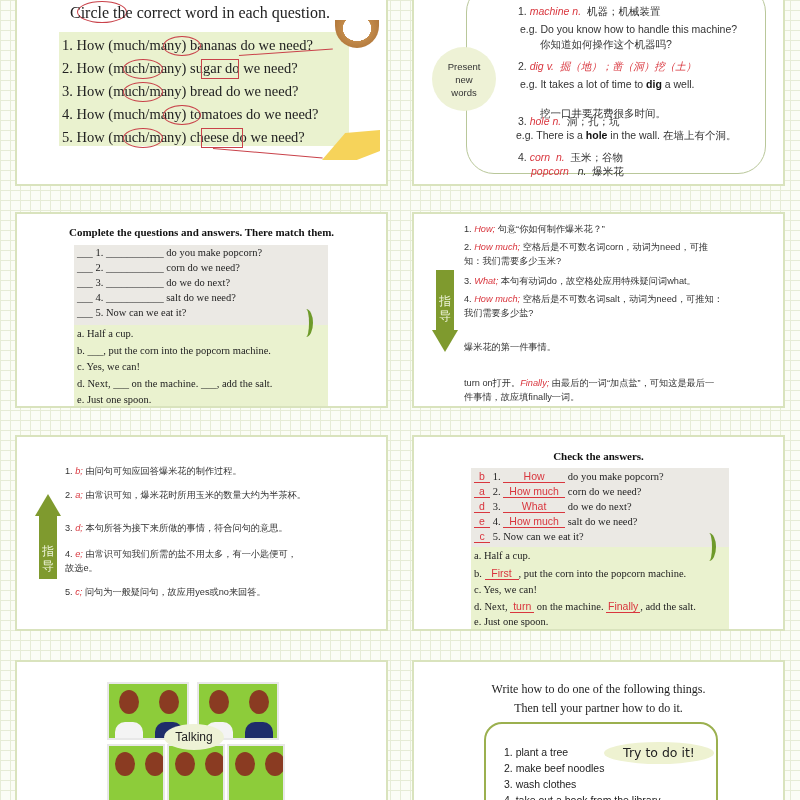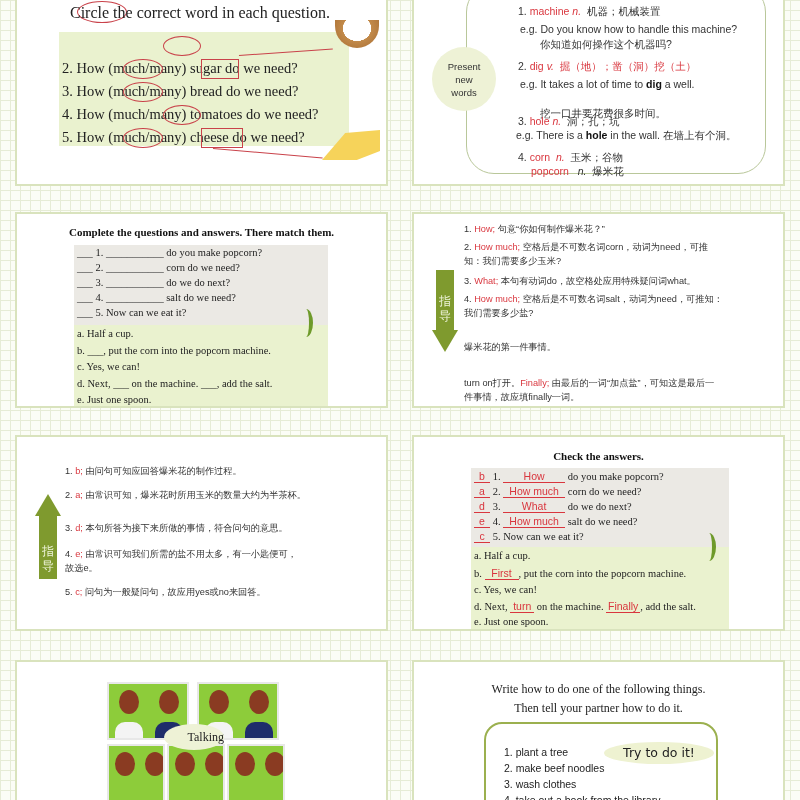--- a/index.html
+++ b/index.html
@@ -13,21 +13,21 @@
       font-family: "Liberation Sans", "DejaVu Sans", sans-serif;
       position: relative;
     }
     .slide {
       position: absolute;
       background: #ffffff;
       border: 2px solid #d9e3bd;
       overflow: hidden;
     }
     .serif { font-family: "Liberation Serif", "DejaVu Serif", serif; }
-    .red { color: #d9363e; }
+    .red { color: #d9363e; font-style: italic; }
 
     
     #s1 { left: 15px; top: -10px; width: 373px; height: 196px; }
     #s1 .title { position: absolute; left: 53px; top: 12px; font-size: 16px; color: #222; }
     #s1 .circle-mark { position: absolute; left: 60px; top: 9px; width: 50px; height: 22px; border: 1.5px solid #c9424a; border-radius: 50%; }
     #s1 .panel { position: absolute; left: 42px; top: 40px; width: 290px; height: 114px; background: #eaf2cf; }
     #s1 .q { position: absolute; left: 45px; font-size: 14.5px; color: #222; white-space: nowrap; }
     #s1 .oval { position: absolute; border: 1.5px solid #c9424a; border-radius: 50%; height: 20px; }
     #s1 .box { position: absolute; border: 1.2px solid #c9424a; height: 20px; }
     #s1 .bowl { position: absolute; left: 318px; top: 28px; width: 44px; height: 28px; background: radial-gradient(ellipse at 50% 30%, #fff 45%, #c28a4a 46%, #a56a30 100%); border-radius: 0 0 22px 22px; }
@@ -72,36 +72,37 @@
     #s6 .ql { position: absolute; font-size: 10.5px; color: #222; white-space: nowrap; }
     #s6 .ans { font-family: "Liberation Sans", sans-serif; color: #d9363e; border-bottom: 1px solid #d9363e; display: inline-block; text-align: center; }
 
     .curve-arrow { position: absolute; width: 14px; height: 28px; border-right: 4px solid #6e9a2a; border-radius: 0 50% 50% 0; }
 
     
     #s7 { left: 15px; top: 660px; width: 373px; height: 160px; }
     #s7 .panel { position: absolute; width: 70px; height: 56px; background: #8dcc3a; border: 2px solid #e8e8e8; overflow: hidden; }
     #s7 .face { position: absolute; width: 20px; height: 24px; border-radius: 50%; background: #8a3b22; }
     #s7 .shirt { position: absolute; bottom: 0; width: 28px; height: 16px; border-radius: 10px 10px 0 0; }
-    #s7 .talk-bubble { position: absolute; left: 146px; top: 60px; width: 60px; height: 26px; border-radius: 50%; background: #eef2d6; text-align: right; font-size: 12px; line-height: 26px; color: #222; font-family: Liberation Serif, serif; }
+    #s7 .talk-bubble { position: absolute; left: 146px; top: 60px; width: 60px; height: 26px; border-radius: 50%; background: #eef2d6; text-align: center; font-size: 12px; line-height: 26px; color: #222; font-family: Liberation Sans, sans-serif; }
 
     
     #s8 { left: 412px; top: 660px; width: 373px; height: 160px; }
     #s8 .title { position: absolute; left: 0; width: 100%; text-align: center; font-size: 12px; color: #222; }
     #s8 .frame { position: absolute; left: 70px; top: 60px; width: 234px; height: 120px; border: 2.5px solid #9bb04f; border-radius: 18px; }
     #s8 .item { position: absolute; left: 90px; font-size: 10.5px; color: #222; white-space: nowrap; }
     #s8 .try { position: absolute; left: 190px; top: 80px; width: 110px; height: 22px; border-radius: 50%; background: #eef2d1; text-align: center; font-size: 12.5px; line-height: 22px; color: #222; font-family: "DejaVu Sans", sans-serif; }
   </style>
 </head>
 <body>
 
 <div id="s1" class="slide">
   <div class="circle-mark"></div>
   <div class="title serif">Circle the correct word in each question.</div>
   <div class="panel"></div>
+  <div class="q serif" style="top:45px">1. How (much/many) bananas do we need?</div>
   <div class="q serif" style="top:68px">
     <span>2. How (much/many) </span><span>sugar</span><span> do we need?</span>
   </div>
   <div class="q serif" style="top:91px">3. How (much/many) bread do we need?</div>
   <div class="q serif" style="top:114px">4. How (much/many) tomatoes do we need?</div>
   <div class="q serif" style="top:137px">
     <span>5. How (much/many) </span><span>cheese</span><span> do we need?</span>
   </div>
 
   <div class="oval" style="left:146px;top:44px;width:38px"></div>

